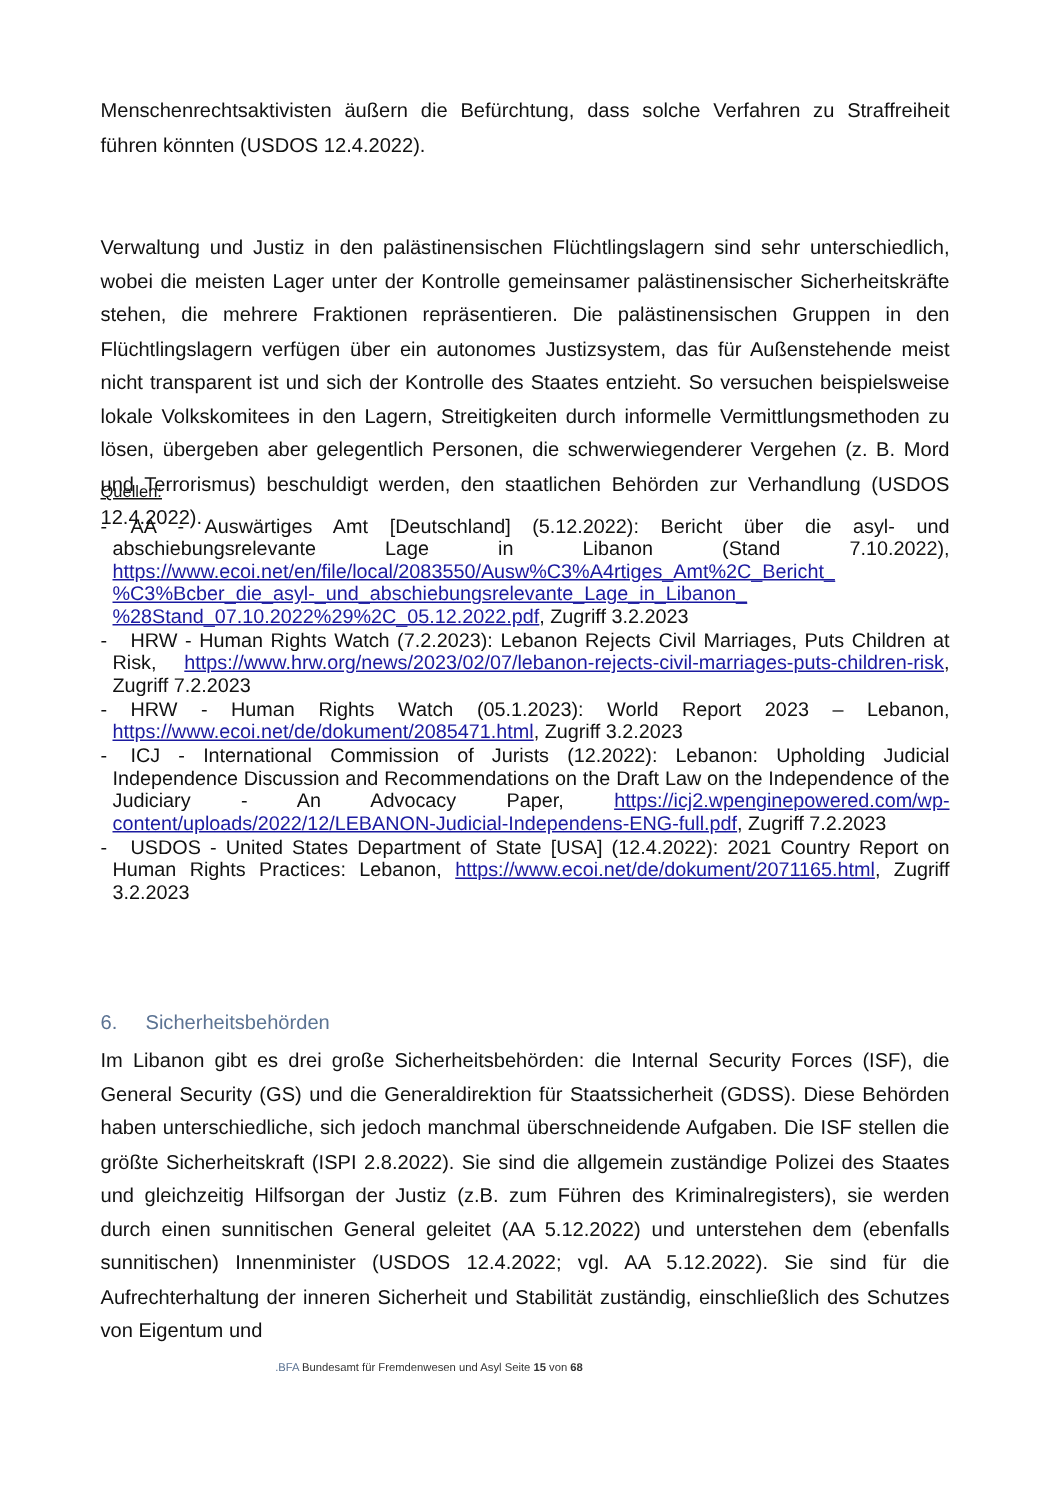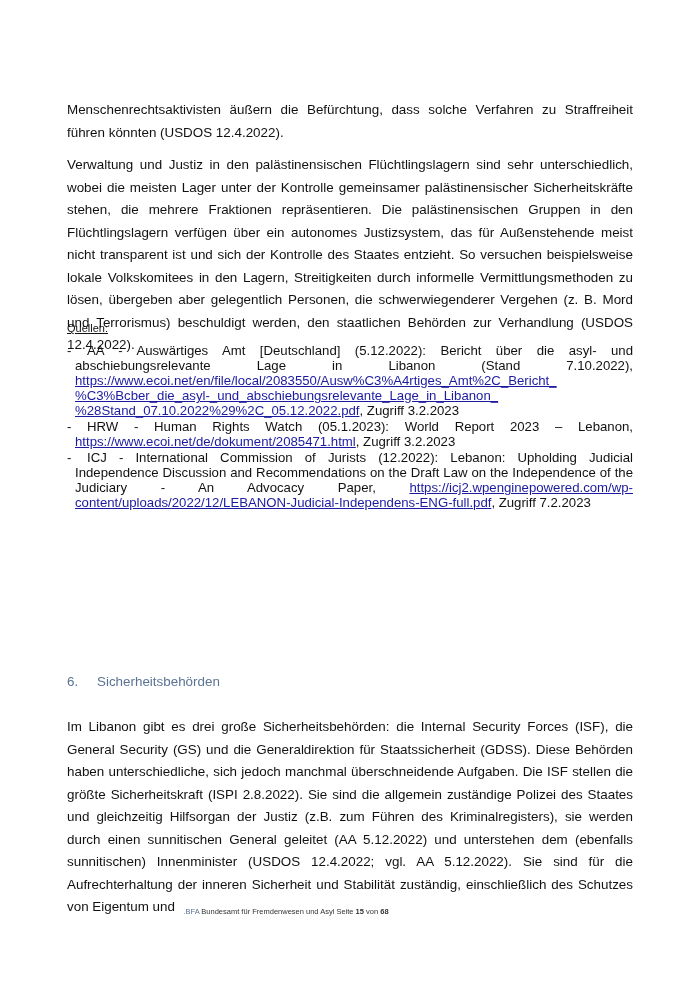--- a/index.html
+++ b/index.html
@@ -1,46 +1,48 @@
 <!DOCTYPE html>
 <html><head>
   <meta charset="utf-8">
   <style>
     html, body { margin: 0; padding: 0; background: #ffffff; }
     body { width: 700px; height: 990px; position: relative; overflow: hidden;
            font-family: "Liberation Sans", sans-serif; color: #111; }
     .page { position: absolute; left: 67px; top: 0; width: 566px; }
     .para { font-size: 13.4px; line-height: 22.5px; text-align: justify; margin: 0; }
-    .p1 { position: absolute; top: 63px; margin-top: 36px; }
+    .p1 { position: absolute; top: 63px; }
     .p2 { position: absolute; top: 154px; }
     .sources-title { position: absolute; top: 319px; font-size: 11px; line-height: 18px; text-decoration: underline; margin: 0; }
     .src-list { position: absolute; top: 343px; left: 0; width: 566px; margin: 0; padding: 0; list-style: none; }
     .src-item { font-size: 13.2px; line-height: 15px; text-align: justify; padding-left: 8px; text-indent: -8px; margin: 0 0 1px 0; }
     .src-item .dash { display: inline-block; width: 20px; text-indent: 0; }
     a { color: #1a0dab; color: #1b1aa0; }
     .heading { position: absolute; top: 674px; font-size: 13.4px; font-weight: normal; color: #5b7393; margin: 0; }
     .heading .num { display: inline-block; width: 30px; }
-    .p3 { position: absolute; top: 716px; }
+    .p3 { position: absolute; top: 696px; }
     .footer { position: absolute; top: 907px; left: 0; width: 572px; text-align: center; font-size: 7.5px; color: #333; }
     .footer .brand { color: #5b7393; }
     .footer b { font-weight: bold; }
   </style>
 </head>
 <body>
 
 <div class="page">
   <p class="para p1">Menschenrechtsaktivisten äußern die Befürchtung, dass solche Verfahren zu Straffreiheit führen könnten (USDOS 12.4.2022).</p>
   <p class="para p2">Verwaltung und Justiz in den palästinensischen Flüchtlingslagern sind sehr unterschiedlich, wobei die meisten Lager unter der Kontrolle gemeinsamer palästinensischer Sicherheitskräfte stehen, die mehrere Fraktionen repräsentieren. Die palästinensischen Gruppen in den Flüchtlingslagern verfügen über ein autonomes Justizsystem, das für Außenstehende meist nicht transparent ist und sich der Kontrolle des Staates entzieht. So versuchen beispielsweise lokale Volkskomitees in den Lagern, Streitigkeiten durch informelle Vermittlungsmethoden zu lösen, übergeben aber gelegentlich Personen, die schwerwiegenderer Vergehen (z. B. Mord und Terrorismus) beschuldigt werden, den staatlichen Behörden zur Verhandlung (USDOS 12.4.2022).</p>
 
   <p class="sources-title">Quellen:</p>
 
   <ul class="src-list">
     <li class="src-item"><span class="dash">-</span><span>AA - Auswärtiges Amt [Deutschland] (5.12.2022): Bericht über die asyl- und abschiebungsrelevante Lage in Libanon (Stand 7.10.2022), </span><a href="#">https://www.ecoi.net/en/file/local/2083550/Ausw%C3%A4rtiges_Amt%2C_Bericht_ %C3%Bcber_die_asyl-_und_abschiebungsrelevante_Lage_in_Libanon_ %28Stand_07.10.2022%29%2C_05.12.2022.pdf</a><span>, Zugriff 3.2.2023</span></li>
+    <li class="src-item"><span class="dash">-</span><span>HRW - Human Rights Watch (7.2.2023): Lebanon Rejects Civil Marriages, Puts Children at Risk, </span><a href="#">https://www.hrw.org/news/2023/02/07/lebanon-rejects-civil-marriages-puts-children-risk</a><span>, Zugriff 7.2.2023</span></li>
     <li class="src-item"><span class="dash">-</span><span>HRW - Human Rights Watch (05.1.2023): World Report 2023 – Lebanon, </span><a href="#">https://www.ecoi.net/de/dokument/2085471.html</a><span>, Zugriff 3.2.2023</span></li>
     <li class="src-item"><span class="dash">-</span><span>ICJ - International Commission of Jurists (12.2022): Lebanon: Upholding Judicial Independence Discussion and Recommendations on the Draft Law on the Independence of the Judiciary - An Advocacy Paper, </span><a href="#">https://icj2.wpenginepowered.com/wp-content/uploads/2022/12/LEBANON-Judicial-Independens-ENG-full.pdf</a><span>, Zugriff 7.2.2023</span></li>
+    <li class="src-item"><span class="dash">-</span><span>USDOS - United States Department of State [USA] (12.4.2022): 2021 Country Report on Human Rights Practices: Lebanon, </span><a href="#">https://www.ecoi.net/de/dokument/2071165.html</a><span>, Zugriff 3.2.2023</span></li>
   </ul>
 
   <h2 class="heading"><span class="num">6.</span><span>Sicherheitsbehörden</span></h2>
 
   <p class="para p3">Im Libanon gibt es drei große Sicherheitsbehörden: die Internal Security Forces (ISF), die General Security (GS) und die Generaldirektion für Staatssicherheit (GDSS). Diese Behörden haben unterschiedliche, sich jedoch manchmal überschneidende Aufgaben. Die ISF stellen die größte Sicherheitskraft (ISPI 2.8.2022). Sie sind die allgemein zuständige Polizei des Staates und gleichzeitig Hilfsorgan der Justiz (z.B. zum Führen des Kriminalregisters), sie werden durch einen sunnitischen General geleitet (AA 5.12.2022) und unterstehen dem (ebenfalls sunnitischen) Innenminister (USDOS 12.4.2022; vgl. AA 5.12.2022). Sie sind für die Aufrechterhaltung der inneren Sicherheit und Stabilität zuständig, einschließlich des Schutzes von Eigentum und</p>
 </div>
 
 <div class="footer">
   <span class="brand">.BFA</span><span> Bundesamt für Fremdenwesen und Asyl Seite </span><b>15</b><span> von </span><b>68</b>
 </div>

